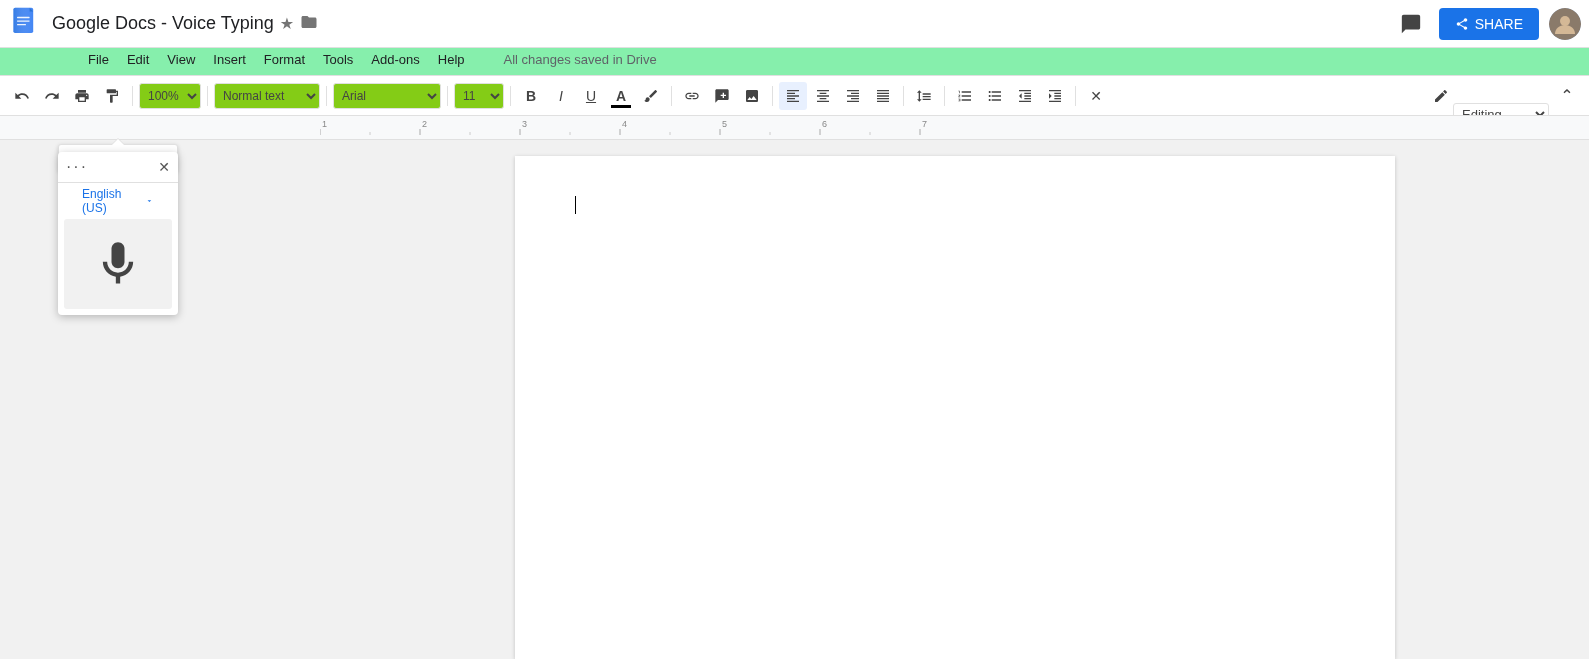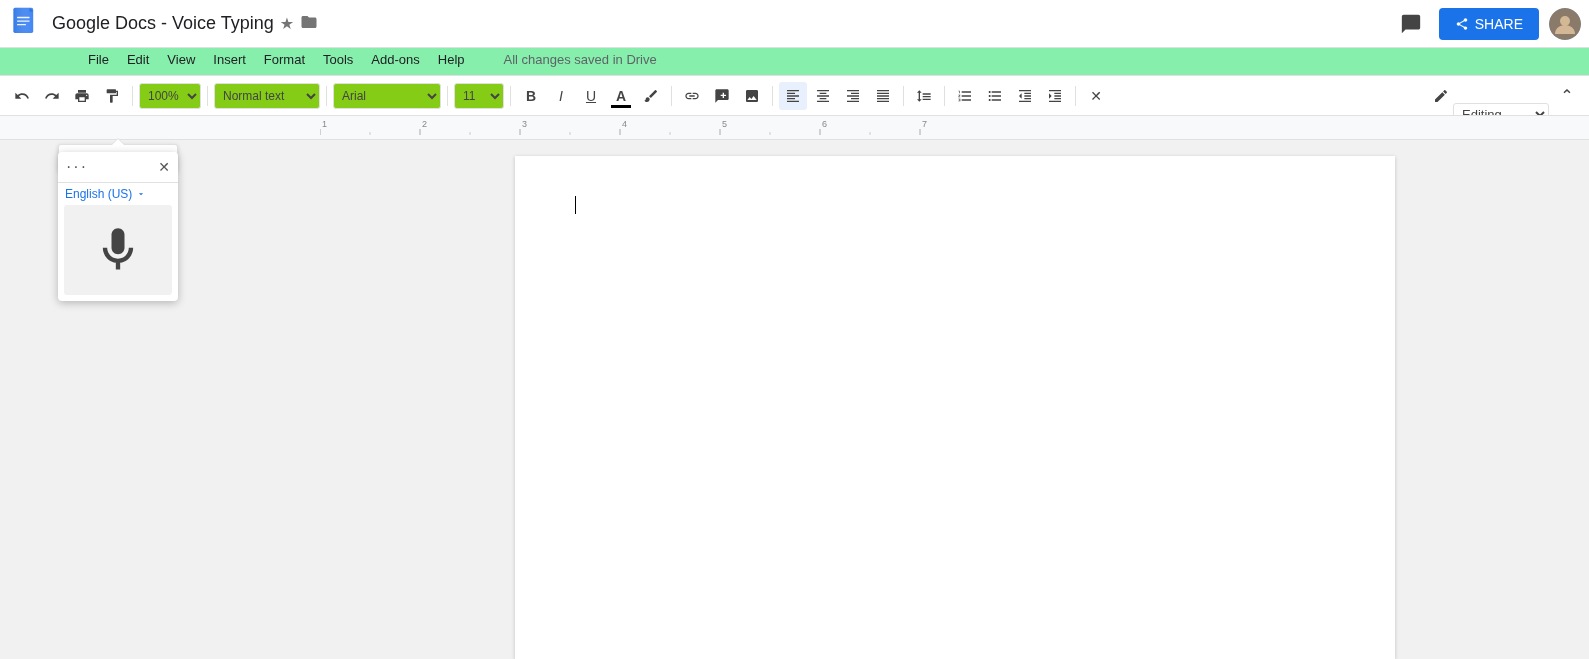--- a/index.html
+++ b/index.html
@@ -257,21 +257,21 @@
       letter-spacing: 2px;
     }
     .voice-close {
       cursor: pointer;
       font-size: 14px;
       color: #555;
     }
     .voice-lang {
       display: flex;
       align-items: center;
-      padding: 4px 7px;
+      padding: 4px 24px;
       font-size: 12px;
       color: #1a73e8;
       cursor: pointer;
       gap: 4px;
     }
     .voice-mic-area {
       background: #f1f1f1;
       margin: 0 6px 6px;
       border-radius: 3px;
       display: flex;

